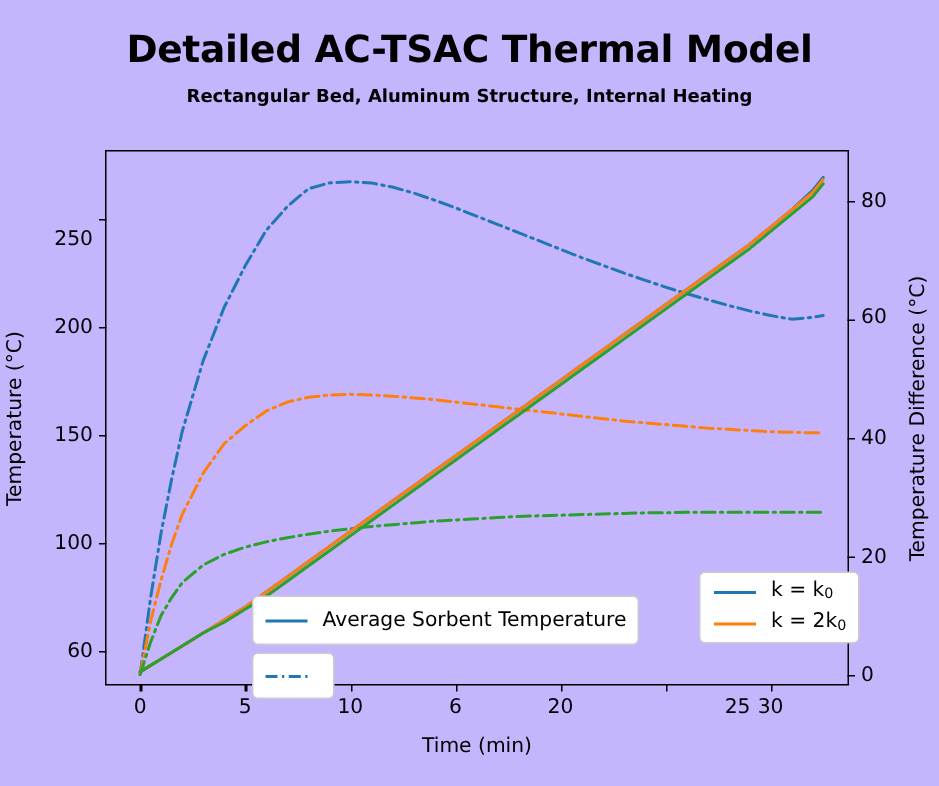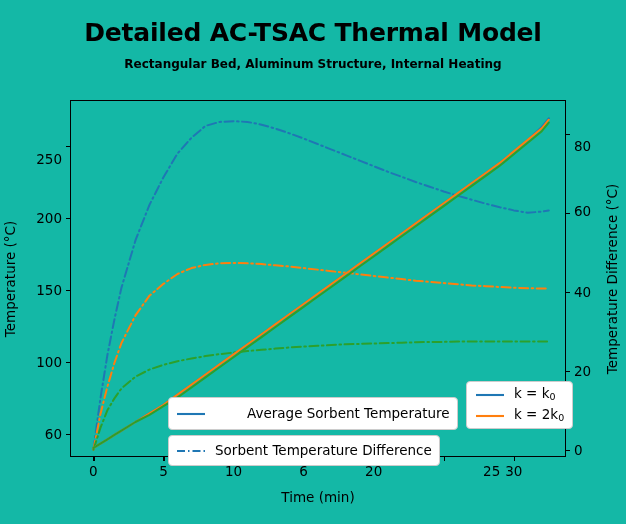--- a/index.html
+++ b/index.html
@@ -1,17 +1,17 @@
 <!DOCTYPE html>
 <html><head>
 <meta charset="utf-8">
 <style>
   html,body{margin:0;padding:0;background:#ffffff;}
   body{width:626px;height:524px;font-family:"DejaVu Sans",sans-serif;overflow:hidden;}
-  #root{position:relative;width:626px;height:524px;background:#14b8a6;}
+  #root{position:relative;width:626px;height:524px;background:#c4b5fd;}
 
   .title{
     position:absolute;left:0;top:18px;width:626px;text-align:center;
     font-size:25px;font-weight:bold;color:#000;letter-spacing:-0.2px;
     font-family:"DejaVu Sans",sans-serif;
   }
   .subtitle{
     position:absolute;left:0;top:57px;width:626px;text-align:center;
     font-size:12px;font-weight:bold;color:#000;
     font-family:"DejaVu Sans",sans-serif;
@@ -70,21 +70,21 @@
   }
   .legend-row{display:flex;align-items:center;height:21px;}
   .legend-swatch{
     width:30px;height:14px;margin-right:9px;flex:0 0 30px;position:relative;
   }
   .legend-swatch svg{display:block;}
   .legend-text{font-size:13.5px;color:#000;white-space:nowrap;line-height:1;}
   .legend-text sub{font-size:9.5px;vertical-align:-0.18em;}
 
   #legend-style{left:168px;top:397px;}
-  #legend-style .legend-row{height:23px;gap:32px;}
+  #legend-style .legend-row{height:23px;}
   #legend-style-2{left:168px;top:435px;}
 
   #legend-k{left:466px;top:381px;padding:2px 8px;}
 </style>
 </head>
 <body>
 
 <div id="root">
 
   <div class="title">Detailed AC-TSAC Thermal Model</div>
@@ -120,21 +120,21 @@
     <div id="ticks-y-right">
         <div class="tick-y-right" style="top: 348.707px;"></div>
         <div class="lbl-y-right" style="top: 348.707px;">0</div>
         <div class="tick-y-right" style="top: 269.725px;"></div>
         <div class="lbl-y-right" style="top: 269.725px;">20</div>
         <div class="tick-y-right" style="top: 190.742px;"></div>
         <div class="lbl-y-right" style="top: 190.742px;">40</div>
         <div class="tick-y-right" style="top: 111.76px;"></div>
         <div class="lbl-y-right" style="top: 110px;">60</div>
         <div class="tick-y-right" style="top: 32.7777px;"></div>
-        <div class="lbl-y-right" style="top: 32.7777px; margin-top: 12px;">80</div>
+        <div class="lbl-y-right" style="top: 32.7777px;">80</div>
       </div>
     <div id="ticks-x">
         <div class="tick-x" style="left: 22.4181px;"></div>
         <div class="lbl-x" style="left: 22.4181px;">0</div>
         <div class="tick-x" style="left: 92.4746px;"></div>
         <div class="lbl-x" style="left: 92.4746px;">5</div>
         <div class="tick-x" style="left: 162.531px;"></div>
         <div class="lbl-x" style="left: 162.531px;">10</div>
         <div class="tick-x" style="left: 232.588px;"></div>
         <div class="lbl-x" style="left: 232.588px;">6</div>
@@ -158,21 +158,20 @@
     </div>
   </div>
 
   <div class="legend" id="legend-style-2">
     <div class="legend-row">
       <span class="legend-swatch">
         <svg width="30" height="14" viewBox="0 0 30 14">
             <line x1="1" y1="7" x2="29" y2="7" stroke="#1f77b4" stroke-width="2.1" stroke-dasharray="8,3,1.5,3"></line>
           </svg>
       </span>
-      <span class="legend-text">Sorbent Temperature Difference</span>
     </div>
   </div>
 
   <div class="legend" id="legend-k">
     <div class="legend-row">
       <span class="legend-swatch">
         <svg width="30" height="14" viewBox="0 0 30 14">
             <line x1="1" y1="7" x2="29" y2="7" stroke="#1f77b4" stroke-width="2.1"></line>
           </svg>
       </span>

